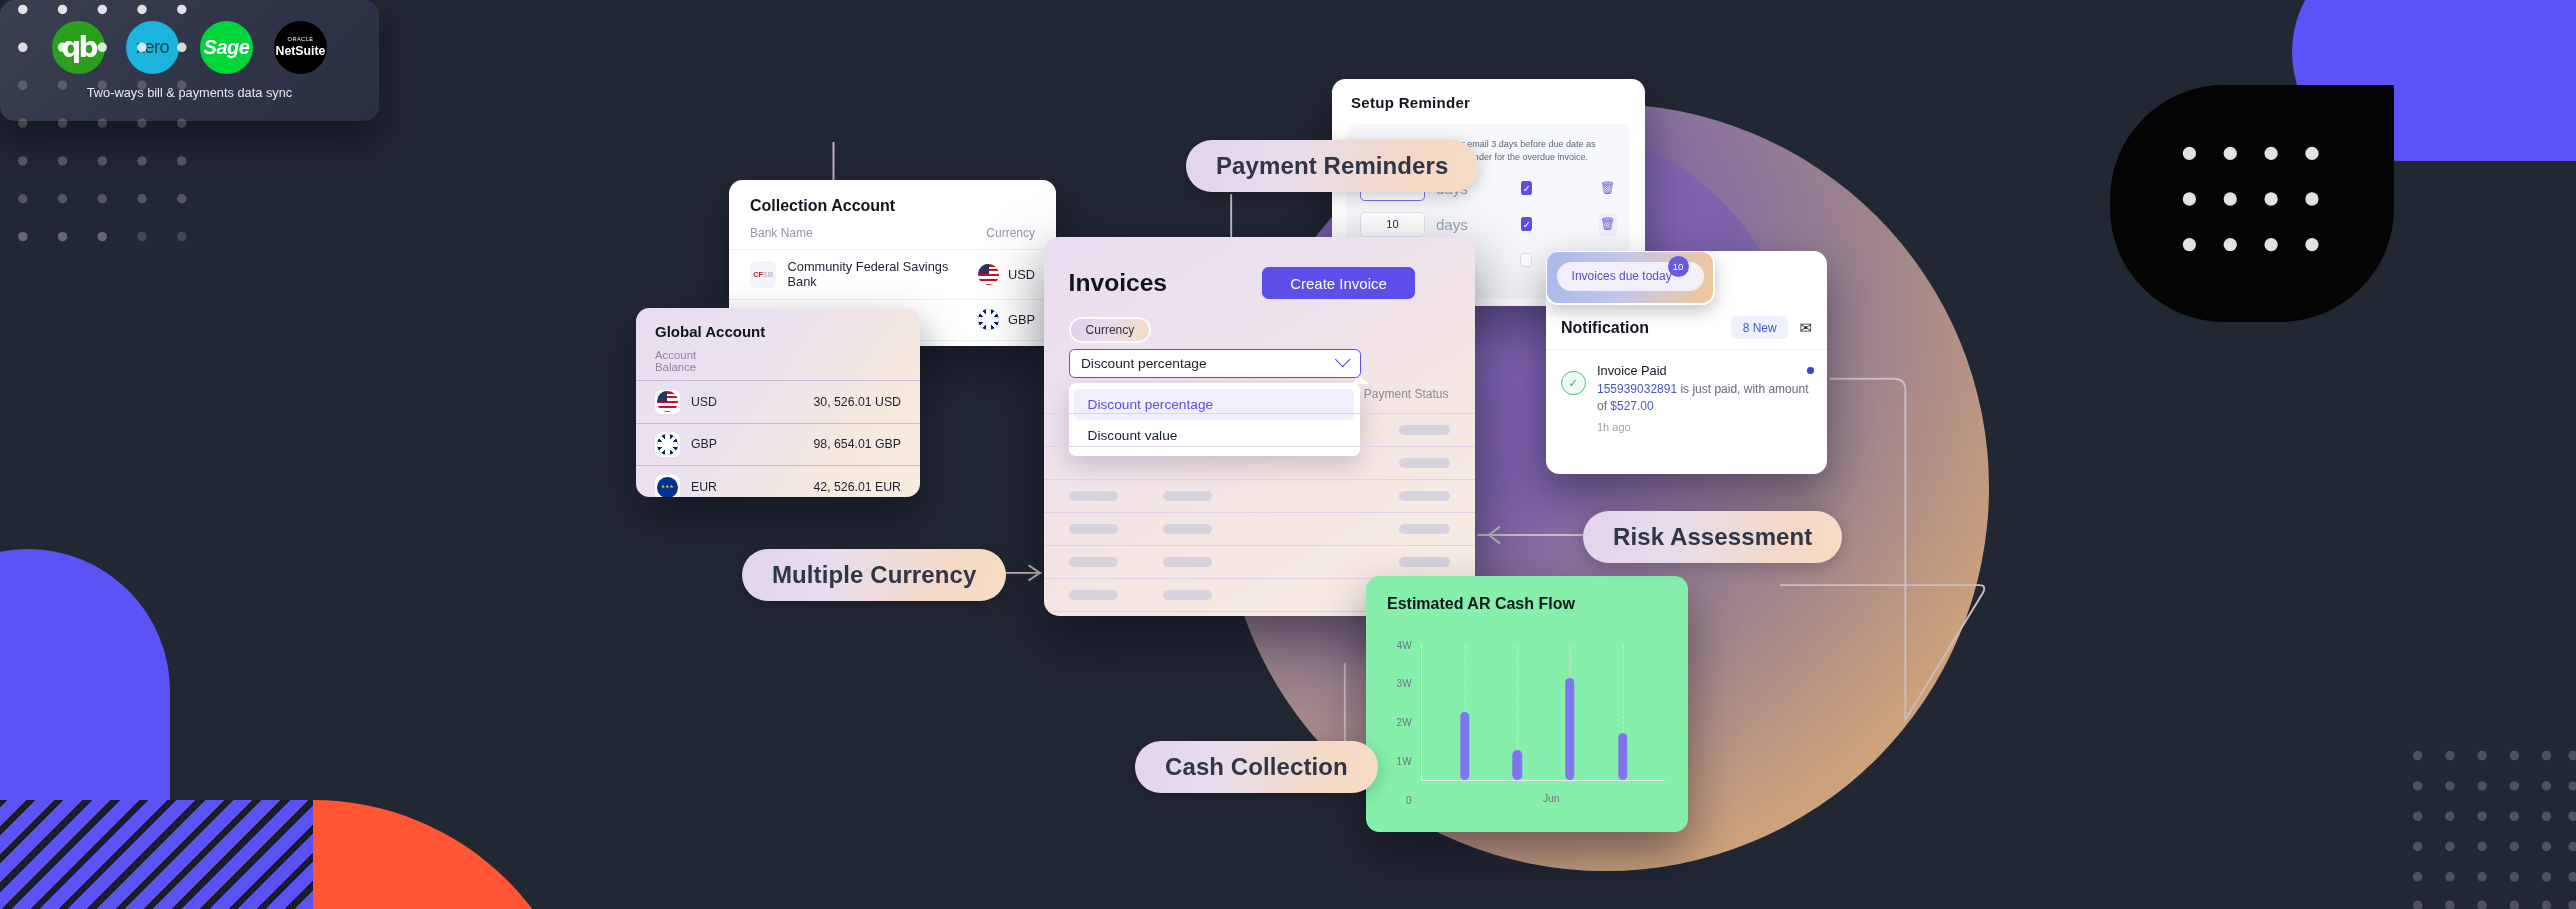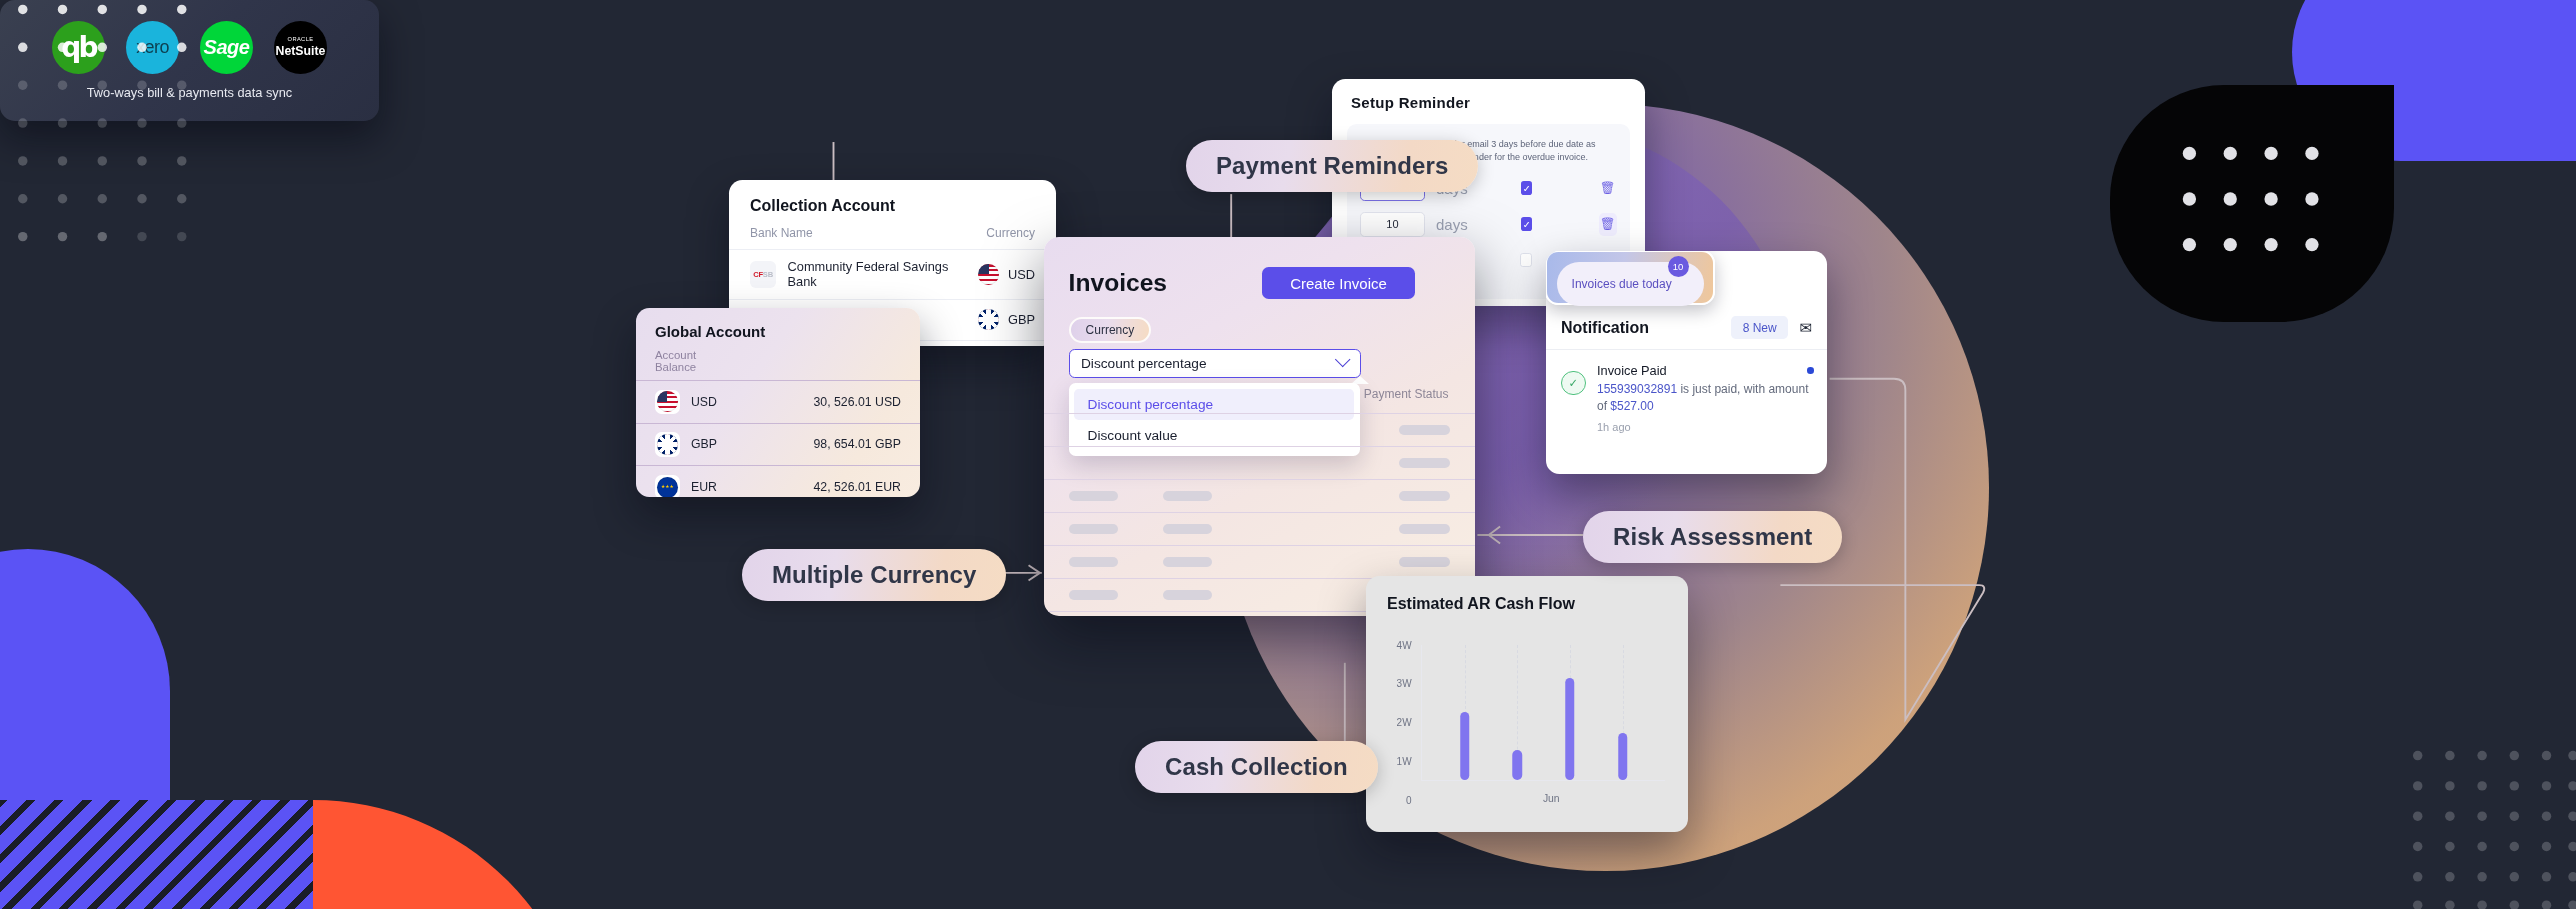--- a/index.html
+++ b/index.html
@@ -193,21 +193,21 @@
   
   .notification {
     left: 1546px; top: 251px; width: 281px; height: 223px;
     background:#fff; border-radius:13.3px;
     box-shadow: 0 19px 44px rgba(6,8,20,.4);
   }
   .notif-badge-wrap { position:absolute; left:-0.9px; top:-0.9px; width:170px; height:55px;
     border-radius: 13.3px; padding: 9.5px;
     background: linear-gradient(100deg,#a8b9ea 0%,#c3c6e8 45%,#f0c79a 100%);
     box-shadow: 0 5.7px 17px rgba(10,12,30,.25); border: 2.8px solid #fff; }
-  .notif-badge { height: 44px; padding: 8px 15px; border-radius:946px; background:#f2effa;
+  .notif-badge { height: 29px; padding: 8px 15px; border-radius:946px; background:#f2effa;
     display:flex; align-items:center; font-size:12px; color:#5a4fc0; white-space:nowrap;}
   .notif-badge-count { position:absolute; right:24.6px; top:3.8px; width:21px; height:21px; border-radius:50%;
     background:#6a5ae0; color:#fff; font-size:9.5px; display:flex; align-items:center; justify-content:center; }
   .notif-head { position:absolute; left:0; right:0; top:55px; height:44px;
     display:flex; align-items:center; padding: 0 15px; border-bottom:0.9px solid #eceef3; }
   .notif-title { font-size:16px; font-weight:800; color:#11151f; }
   .notif-new { margin-left:auto; background:#eef1fb; color:#4a55c9; font-size:12px; border-radius:4.7px; padding: 4.7px 11.4px; }
   .notif-mail { margin-left:11.4px; font-size:15px; color:#1d2433; }
   .notif-item { position:absolute; left:15px; right:15px; top:112px; display:flex; gap:11.4px; }
   .notif-ok { width:24.6px; height:24.6px; border-radius:50%; border:1.5px solid #4fc17e; color:#3aa868;
@@ -215,21 +215,21 @@
   .notif-body { flex:1; }
   .notif-h { font-size:12.8px; color:#151a27; margin-bottom: 2.8px; }
   .notif-p { font-size:12px; color:#636a7c; line-height:1.45; }
   .notif-p b { color:#4a55c9; font-weight:400; }
   .notif-time { font-size:11px; color:#9aa0ae; margin-top:5.7px; }
   .notif-dot { position:absolute; right:13.3px; top:116px; width:6.6px; height:6.6px; border-radius:50%; background:#2b49d6; }
 
   
   .arcard {
     left: 1366px; top: 576px; width: 322px; height: 256px;
-    background:#e5e5e5; border-radius:13.3px;
+    background:#86efac; border-radius:13.3px;
     box-shadow: 0 21px 47px rgba(6,8,20,.42);
   }
   .ar-title { font-size:16px; font-weight:800; color:#11151f; padding: 19px 21px 0; }
   .chart-area { position:absolute; left:21px; top:61px; right:19px; bottom:17px; }
   .y-label { position:absolute; left:0; font-size:10px; color:#6f7485; transform: translateY(-50%); width:24.6px; text-align:right;}
   .plot { position:absolute; left:34px; right:3.8px; top:7.6px; bottom:34px; border-left:1.3px solid #e7e8ee; border-bottom:1.3px solid #e7e8ee; }
   .gridline { position:absolute; top:0; bottom:0; width:0; border-left:0.9px dashed #d8dae2; }
   .bar { position:absolute; bottom:0; width:9.5px; border-radius:5.7px; background:#8075ef; transform: translateX(-50%); }
   .x-label { position:absolute; bottom:11.4px; font-size:10.4px; color:#6f7485; transform: translateX(-50%); }
 

